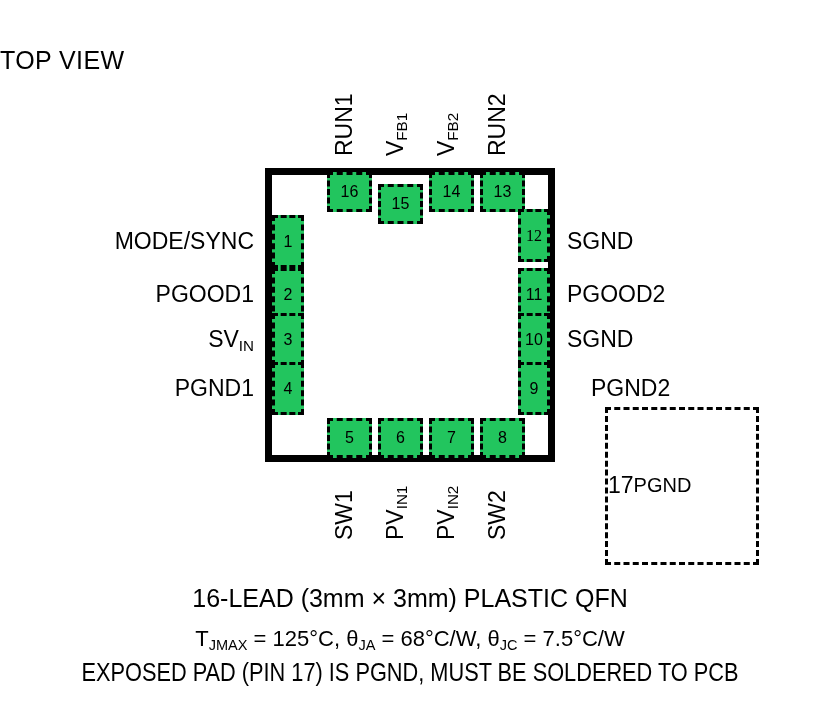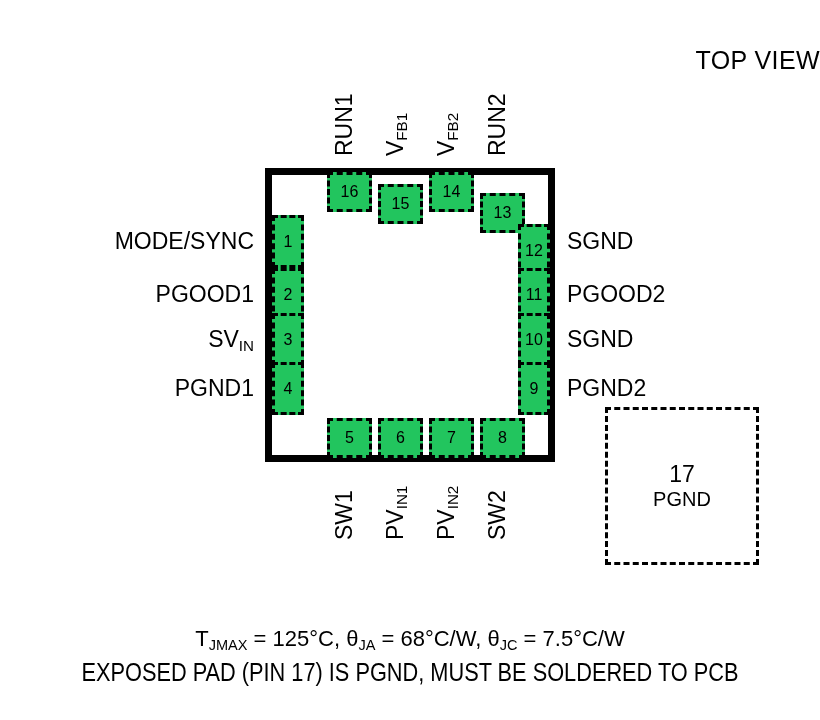--- a/index.html
+++ b/index.html
@@ -23,21 +23,21 @@
     width: 820px;
     height: 720px;
   }
 
   
   .top-view {
     position: absolute;
     left: 0;
     top: 46px;
     width: 820px;
-    text-align: right;
+    text-align: left;
     font-size: 25px;
     letter-spacing: 0.4px;
   }
 
   .caption-block {
     position: absolute;
     left: 0;
     width: 820px;
     text-align: center;
   }
@@ -73,23 +73,23 @@
   
   .exposed-pad {
     position: absolute;
     left: 333px;
     top: 232px;
     width: 154px;
     height: 158px;
     box-sizing: border-box;
     border: 3px dashed #000000;
     display: flex;
-    flex-direction: column;
+    flex-direction: row;
     align-items: center;
-    justify-content: center;
+    justify-content: flex-start;
     line-height: 1.18;
   }
   .exposed-pad .num  { font-size: 23px; }
   .exposed-pad .name { font-size: 20px; }
 
   
   .pad {
     position: absolute;
     box-sizing: border-box;
     border: 3px dashed #000000;
@@ -103,30 +103,30 @@
   .pad.vert  { width: 32px; height: 53px; }   
   .pad.horiz { width: 45px; height: 40px; }   
 
   
   .pad-l1 { left: 272px; top: 215px; }
   .pad-l2 { left: 272px; top: 268px; }
   .pad-l3 { left: 272px; top: 313px; }
   .pad-l4 { left: 272px; top: 362px; }
 
   
-  .pad-r12 { left: 518px; top: 224px; }
+  .pad-r12 { left: 518px; top: 209px; font-family: Liberation Serif, serif; }
   .pad-r11 { left: 518px; top: 268px; }
   .pad-r10 { left: 518px; top: 313px; }
   .pad-r9  { left: 518px; top: 362px; }
 
   
   .pad-t16 { left: 327px; top: 172px; }
   .pad-t15 { left: 378px; top: 184px; }
   .pad-t14 { left: 429px; top: 172px; }
-  .pad-t13 { left: 480px; top: 172px; margin-top: 21px; }
+  .pad-t13 { left: 480px; top: 172px; }
 
   
   .pad-b5 { left: 327px; top: 418px; }
   .pad-b6 { left: 378px; top: 418px; }
   .pad-b7 { left: 429px; top: 418px; }
   .pad-b8 { left: 480px; top: 418px; }
 
   
   .label-left {
     position: absolute;
@@ -146,21 +146,21 @@
     position: absolute;
     left: 567px;
     text-align: left;
     font-size: 23px;
     white-space: nowrap;
     line-height: 1;
   }
   .lr1 { top: 230px; }
   .lr2 { top: 283px; }
   .lr3 { top: 328px; }
-  .lr4 { top: 377px; }
+  .lr4 { top: 377px; margin-left: 24px; }
 
   
   .label-rot {
     position: absolute;
     font-size: 23px;
     white-space: nowrap;
     line-height: 1;
     transform-origin: 0 0;
     transform: rotate(-90deg);
   }
@@ -223,18 +223,19 @@
   <div class="pad horiz pad-b5">5</div>
   <div class="pad horiz pad-b6">6</div>
   <div class="pad horiz pad-b7">7</div>
   <div class="pad horiz pad-b8">8</div>
 
   <div class="label-rot lb5"><span>SW1</span><sub></sub></div>
   <div class="label-rot lb6"><span>PV</span><sub>IN1</sub></div>
   <div class="label-rot lb7"><span>PV</span><sub>IN2</sub></div>
   <div class="label-rot lb8"><span>SW2</span><sub></sub></div>
 
+  <div class="caption-block cap-line2">16-LEAD (3mm × 3mm) PLASTIC QFN</div>
 
   <div class="caption-block cap-line3"><span>T</span><sub>JMAX</sub><span> = 125°C, </span><span>θ</span><sub>JA</sub><span> = 68°C/W, </span><span>θ</span><sub>JC</sub><span> = 7.5°C/W</span></div>
 
   <div class="caption-block cap-line4">EXPOSED PAD (PIN 17) IS PGND, MUST BE SOLDERED TO PCB</div>
 
 </div>
 
 </body></html>

